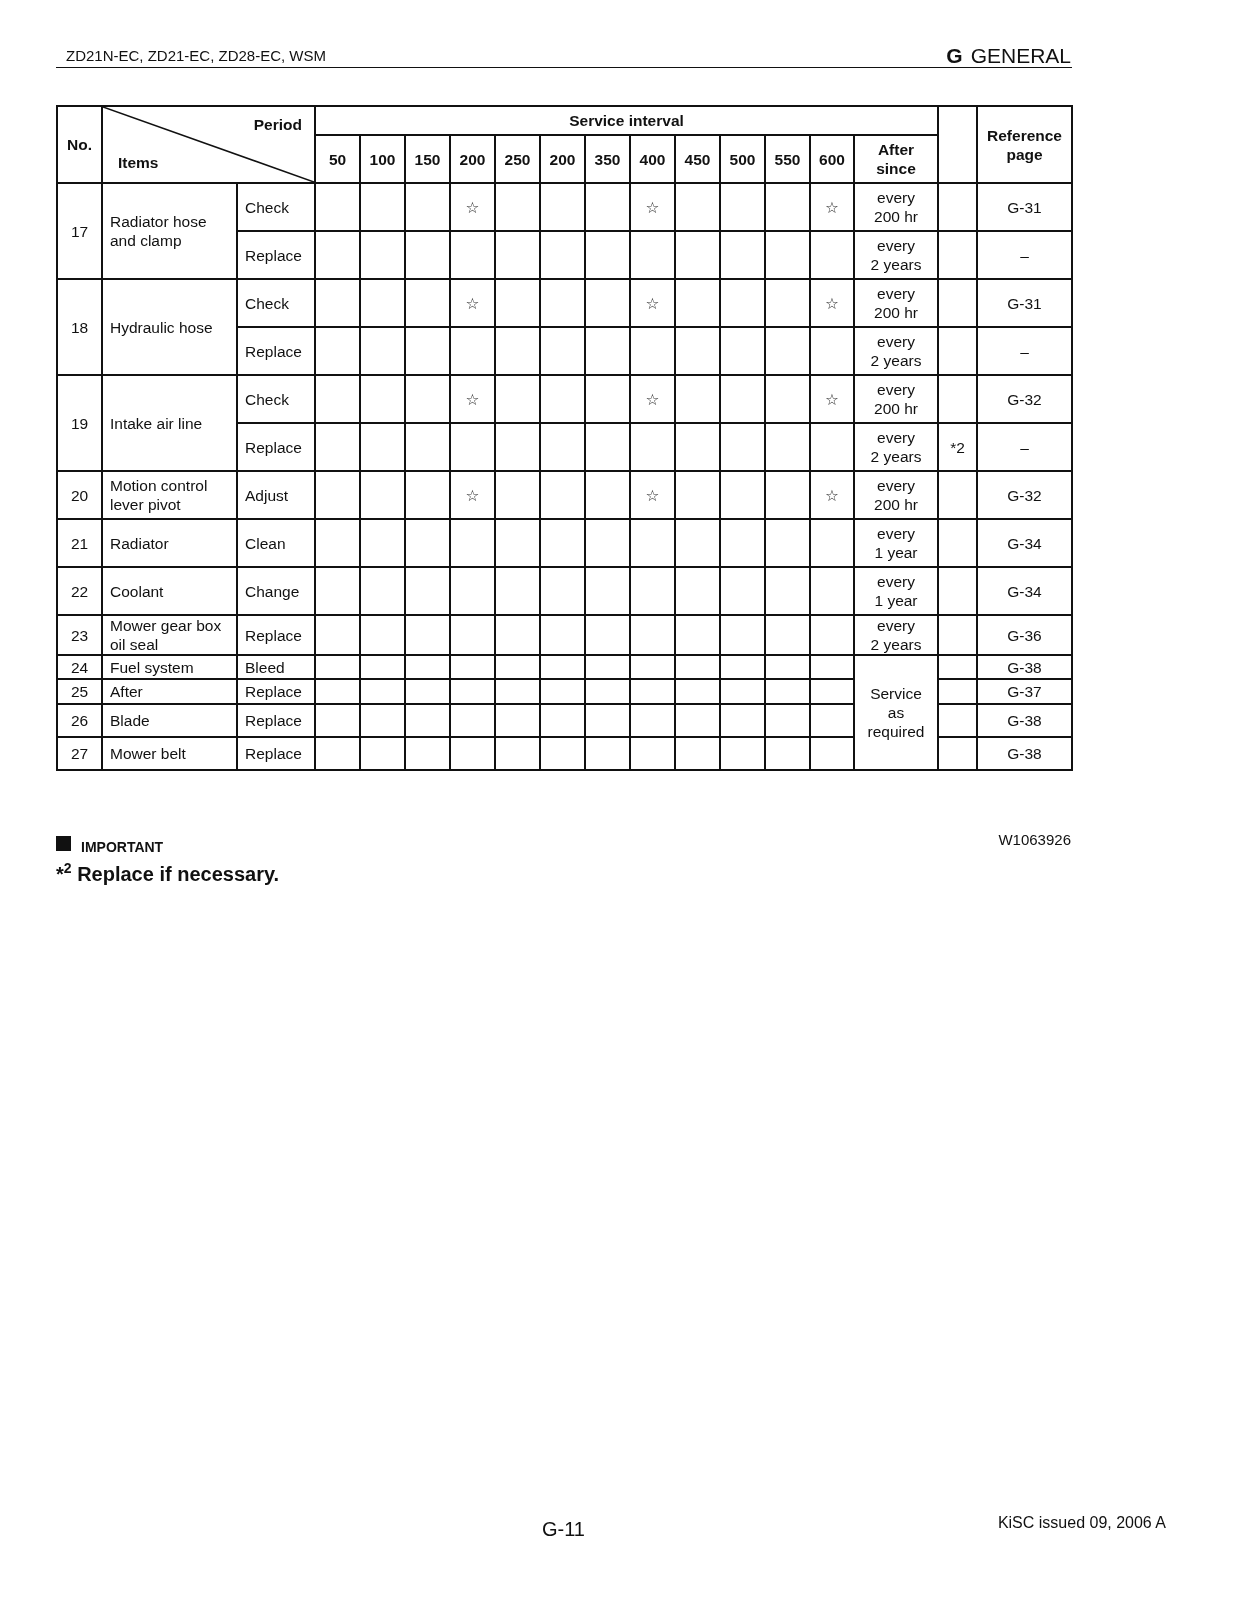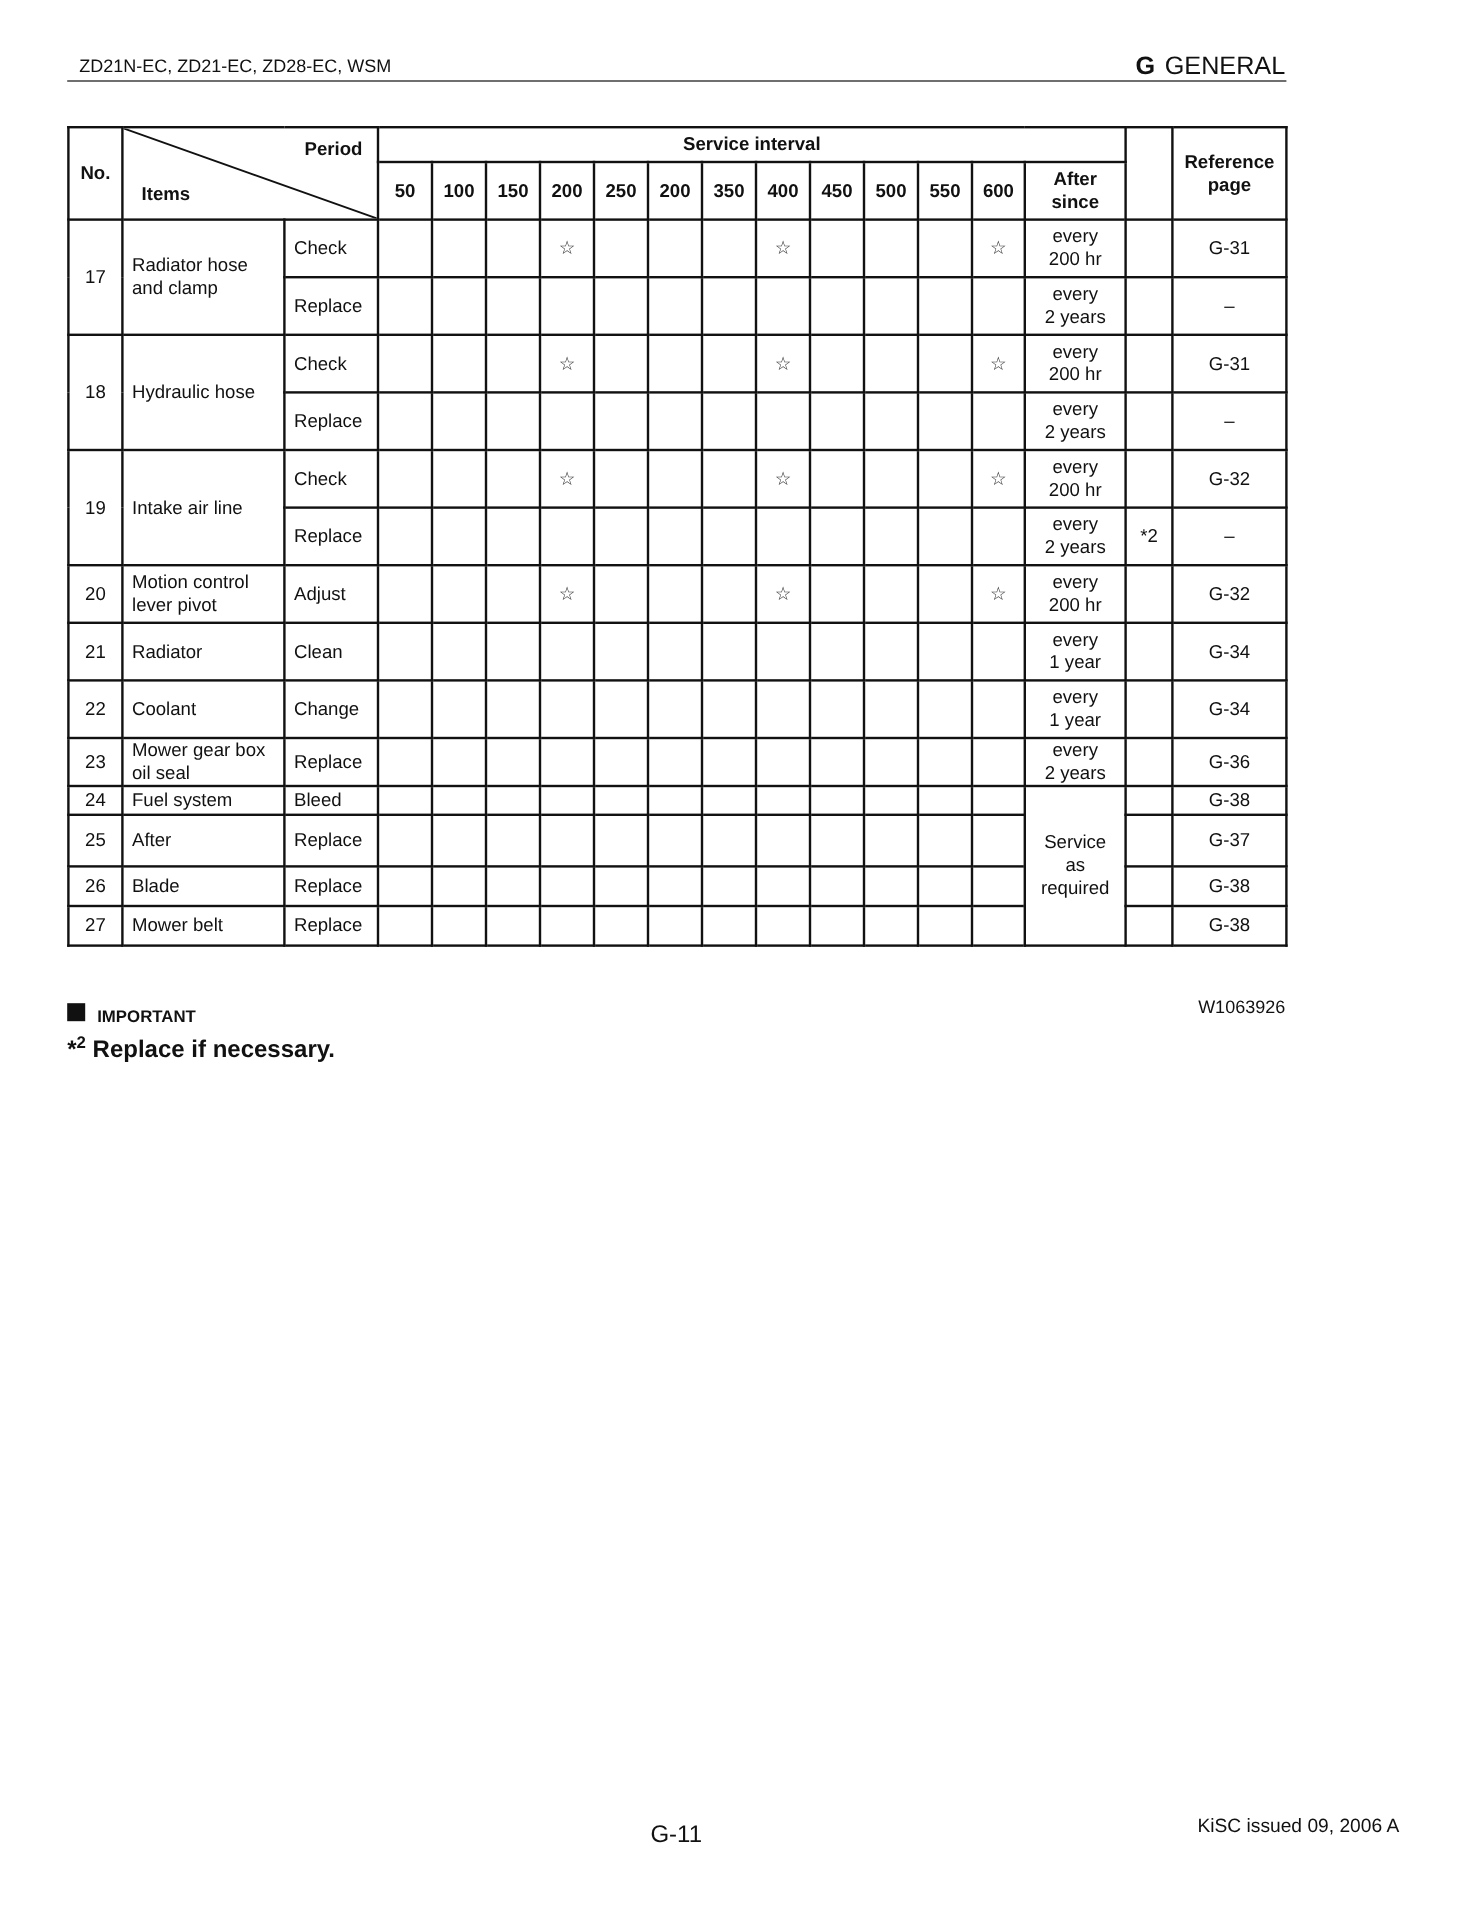--- a/index.html
+++ b/index.html
@@ -299,21 +299,21 @@
         <td></td>
         <td></td>
         <td></td>
         <td></td>
         <td></td>
         <td></td>
     <td rowspan="4" class="c"><span>Service</span><br><span>as</span><br><span>required</span></td>
     <td></td>
     <td class="c">G-38</td>
   </tr>
-  <tr style="height:43px">
+  <tr style="height:25px">
     <td class="c">25</td>
     <td class="l">After</td>
     <td class="l">Replace</td>
     <td></td>
         <td></td>
         <td></td>
         <td></td>
         <td></td>
         <td></td>
         <td></td>

